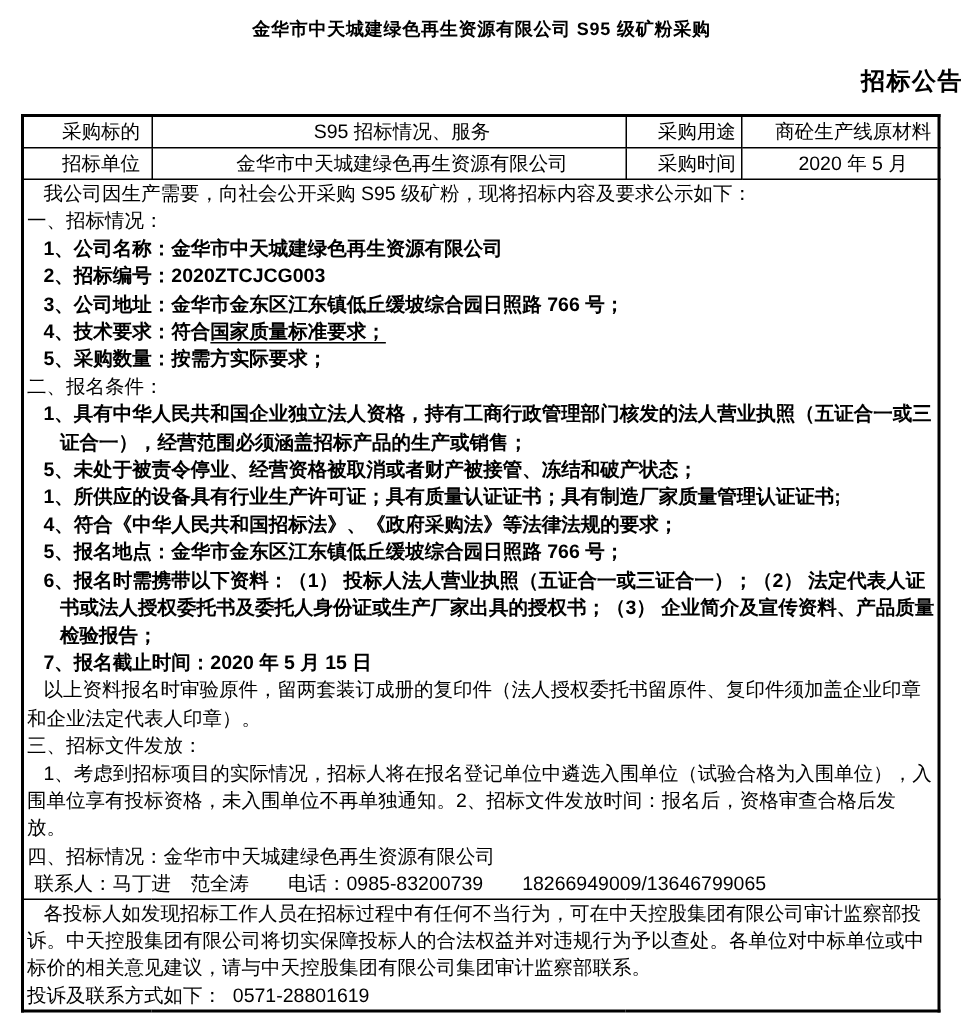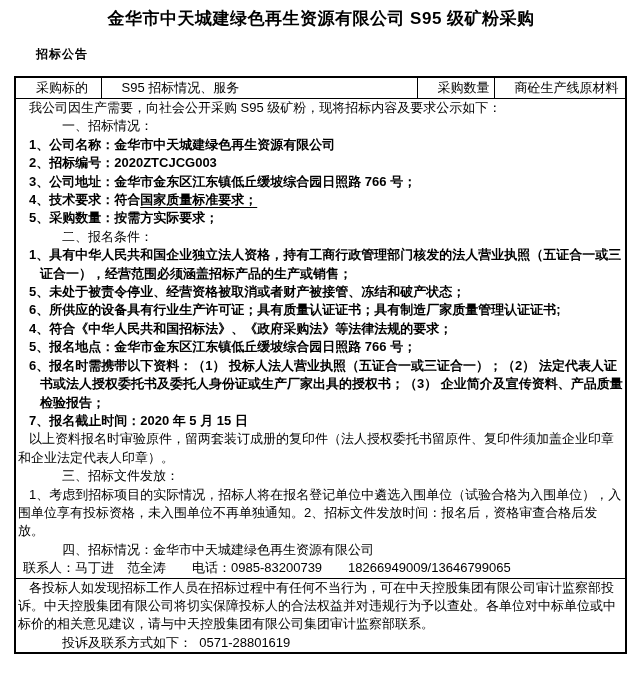--- a/index.html
+++ b/index.html
@@ -8,55 +8,55 @@
     width: 642px;
     height: 677px;
     background: #ffffff;
     overflow: hidden;
     font-family: "Liberation Sans", "DejaVu Sans", sans-serif;
     color: #000000;
   }
   .doc-title {
     padding-top: 9px;
     text-align: center;
-    font-size: 17px;
+    font-size: 12px;
     font-weight: bold;
     line-height: 20px;
     letter-spacing: 0.5px;
   }
   .doc-subtitle {
     margin-top: 16px;
-    text-align: left;
-    font-size: 12px;
+    text-align: right;
+    font-size: 16px;
     font-weight: bold;
     line-height: 19px;
     letter-spacing: 1px;
     padding-left: 36px;
   }
   table.doc-table {
     margin: 12px 0 0 14px;
     width: 611px;
     table-layout: fixed;
     border-collapse: collapse;
     border: 2px solid #000000;
     font-size: 13px;
   }
   table.doc-table td {
     border: 1px solid #000000;
     padding: 0 2px;
     overflow: hidden;
   }
-  tr.r-info td { height: 20px; text-align: left; vertical-align: middle; padding-left: 20px; }
+  tr.r-info td { height: 20px; text-align: center; vertical-align: middle; padding-left: 20px; }
   td.section-cell { height: 19px; text-align: left; vertical-align: middle; padding-left: 2px; }
   td.body-cell { vertical-align: top; padding: 1px 3px 0 2px; }
   td.body-main { height: 458px; }
   td.body-complaint { height: 72px; }
   .para { margin: 0; line-height: 18.4px; white-space: pre-wrap; font-size: 13px; }
   .para.first-indent { text-indent: 11px; }
-  .para.flush { text-indent: 0; margin-left: 44px; }
+  .para.flush { text-indent: 0; }
   .para.item { padding-left: 22px; text-indent: -11px; font-weight: bold; }
   .para.contact { padding-left: 5px; }
   .u { text-decoration: underline; text-underline-offset: 3px; }
 </style>
 </head>
 <body>
 
 <div class="page">
   <div class="doc-title">金华市中天城建绿色再生资源有限公司 S95 级矿粉采购</div>
   <div class="doc-subtitle">招标公告</div>
@@ -65,36 +65,42 @@
     <colgroup>
       <col style="width:86px">
       <col style="width:316px">
       <col style="width:77px">
       <col style="width:132px">
     </colgroup>
     <tbody>
       <tr class="r-info">
         <td>采购标的</td>
         <td>S95 招标情况、服务</td>
-        <td>采购数量</td>
+        <td>采购用途</td>
         <td>商砼生产线原材料</td>
+      </tr>
+      <tr class="r-info">
+        <td>招标单位</td>
+        <td>金华市中天城建绿色再生资源有限公司</td>
+        <td>采购时间</td>
+        <td>2020 年 5 月</td>
       </tr>
       <tr>
         <td colspan="4" class="body-cell body-main" id="announcement-body">
             <div class="para first-indent"><span>我公司因生产需要，向社会公开采购 S95 级矿粉，现将招标内容及要求公示如下：</span></div>
             <div class="para flush"><span>一、招标情况：</span></div>
             <div class="para item"><span>1、公司名称：金华市中天城建绿色再生资源有限公司</span></div>
             <div class="para item"><span>2、招标编号：2020ZTCJCG003</span></div>
             <div class="para item"><span>3、公司地址：金华市金东区江东镇低丘缓坡综合园日照路 766 号；</span></div>
             <div class="para item"><span>4、技术要求：符合</span><span class="u">国家质量标准要求；</span></div>
             <div class="para item"><span>5、采购数量：按需方实际要求；</span></div>
             <div class="para flush"><span>二、报名条件：</span></div>
             <div class="para item"><span>1、具有中华人民共和国企业独立法人资格，持有工商行政管理部门核发的法人营业执照（五证合一或三证合一），经营范围必须涵盖招标产品的生产或销售；</span></div>
             <div class="para item"><span>5、未处于被责令停业、经营资格被取消或者财产被接管、冻结和破产状态；</span></div>
-            <div class="para item"><span>6、所供应的设备具有行业生产许可证；具有质量认证证书；具有制造厂家质量管理认证证书;</span></div>
+            <div class="para item"><span>1、所供应的设备具有行业生产许可证；具有质量认证证书；具有制造厂家质量管理认证证书;</span></div>
             <div class="para item"><span>4、符合《中华人民共和国招标法》、《政府采购法》等法律法规的要求；</span></div>
             <div class="para item"><span>5、报名地点：金华市金东区江东镇低丘缓坡综合园日照路 766 号；</span></div>
             <div class="para item"><span>6、报名时需携带以下资料：（1） 投标人法人营业执照（五证合一或三证合一）；（2） 法定代表人证书或法人授权委托书及委托人身份证或生产厂家出具的授权书；（3） 企业简介及宣传资料、产品质量检验报告；</span></div>
             <div class="para item"><span>7、报名截止时间：2020 年 5 月 15 日</span></div>
             <div class="para first-indent"><span>以上资料报名时审验原件，留两套装订成册的复印件（法人授权委托书留原件、复印件须加盖企业印章和企业法定代表人印章）。</span></div>
             <div class="para flush"><span>三、招标文件发放：</span></div>
             <div class="para first-indent"><span>1、考虑到招标项目的实际情况，招标人将在报名登记单位中遴选入围单位（试验合格为入围单位），入围单位享有投标资格，未入围单位不再单独通知。2、招标文件发放时间：报名后，资格审查合格后发放。</span></div>
             <div class="para flush"><span>四、招标情况：金华市中天城建绿色再生资源有限公司</span></div>
             <div class="para contact"><span>联系人：马丁进　范全涛　　电话：0985-83200739　　18266949009/13646799065</span></div>
           </td>

